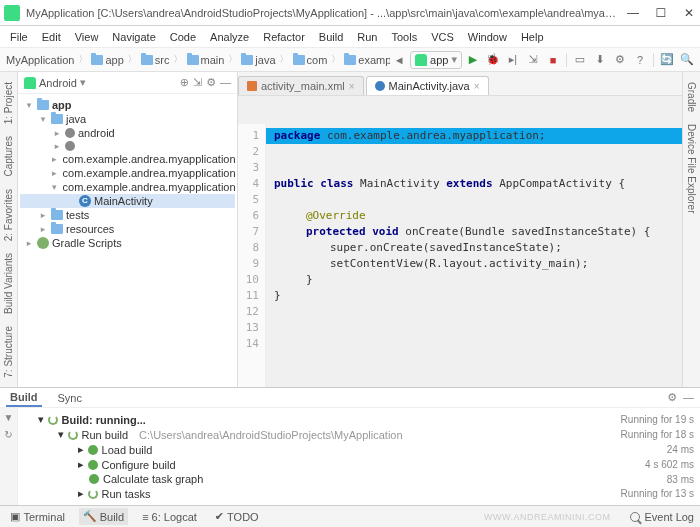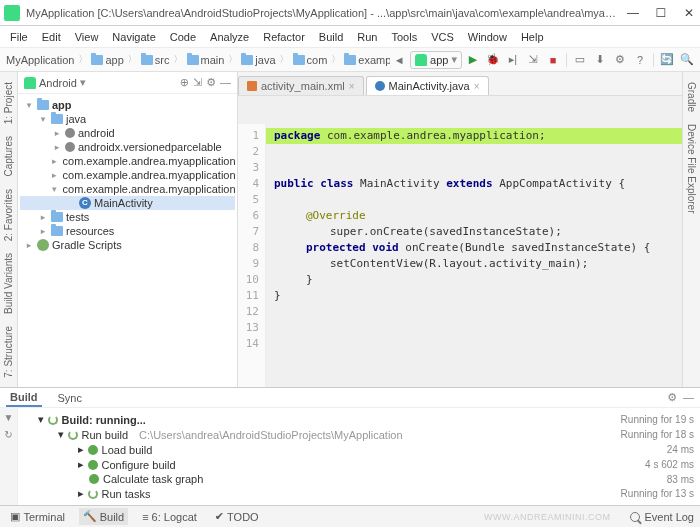--- a/index.html
+++ b/index.html
@@ -124,21 +124,21 @@
 .xml-icon { display: inline-block; width: 10px; height: 10px; background: #e07a3a; border-radius: 1px; }
 .java-icon { display: inline-block; width: 10px; height: 10px; border-radius: 50%; background: #3f7fbf; }
 .close-x { color: #aaa; font-size: 10px; }
 
 .editor-body { display: flex; flex: 1; font-family: "Consolas", monospace; font-size: 11px; }
 .gutter { width: 28px; background: #fafafa; border-right: 1px solid #eee; text-align: right; padding: 4px 6px 4px 0; color: #aaa; line-height: 16px; }
 .code-pane { flex: 1; padding: 4px 8px; line-height: 16px; }
 .code-pane .kw { color: #000080; font-weight: bold; }
 .code-pane .ann { color: #808000; }
 .code-pane .cls { color: #333; }
-.code-pane .highlight-line { background: #bef264; display: block; margin: 0 -8px; padding: 0 8px; }
+.code-pane .highlight-line { background: #0ea5e9; display: block; margin: 0 -8px; padding: 0 8px; }
 
 .sidebar-right { width: 18px; background: #f4f4f4; border-left: 1px solid #ddd; display: flex; flex-direction: column; align-items: center; padding-top: 4px; }
 .sidebar-right .side-label { writing-mode: vertical-rl; font-size: 10px; color: #666; padding: 6px 0; }
 
 .editor-col { flex: 1; display: flex; flex-direction: column; gap: 28px; }
 
 .build-panel {
   height: 118px;
   border-top: 1px solid #ccc;
   background: #fff;
@@ -302,21 +302,20 @@
           <span>java</span>
         </div>
       <div class="node pad2">
           <span class="chev">▸</span>
           <span class="pkg-icon"></span>
           <span>android</span>
         </div>
       <div class="node pad2">
           <span class="chev">▸</span>
           <span class="pkg-icon"></span>
-          <span>androidx.versionedparcelable</span>
         </div>
       <div class="node pad2">
           <span class="chev">▸</span>
           <span class="pkg-icon"></span>
           <span>com.example.andrea.myapplication</span>
         </div>
       <div class="node pad2">
           <span class="chev">▸</span>
           <span class="pkg-icon"></span>
           <span>com.example.andrea.myapplication</span>
@@ -379,22 +378,22 @@
           <div>13</div>
           <div>14</div>
       </div>
       <div class="code-pane">
 <span class="highlight-line"><span class="kw">package</span><span> com.example.andrea.myapplication;</span></span>
 <div>&nbsp;</div>
 <div>&nbsp;</div>
 <div><span class="kw">public class </span><span class="cls">MainActivity </span><span class="kw">extends </span><span>AppCompatActivity {</span></div>
 <div>&nbsp;</div>
 <div style="padding-left:32px"><span class="ann">@Override</span></div>
+<div style="padding-left:32px"><span class="kw">protected void </span><span>onCreate(Bundle savedInstanceState) {</span></div>
 <div style="padding-left:56px"><span>super.onCreate(savedInstanceState);</span></div>
-<div style="padding-left:32px"><span class="kw">protected void </span><span>onCreate(Bundle savedInstanceState) {</span></div>
 <div style="padding-left:56px"><span>setContentView(R.layout.activity_main);</span></div>
 <div style="padding-left:32px"><span>}</span></div>
 <div><span>}</span></div>
       </div>
     </div>
   </div>
 
   <div class="sidebar-right">
     <div class="side-label">Gradle</div>
     <div class="side-label">Device File Explorer</div>

